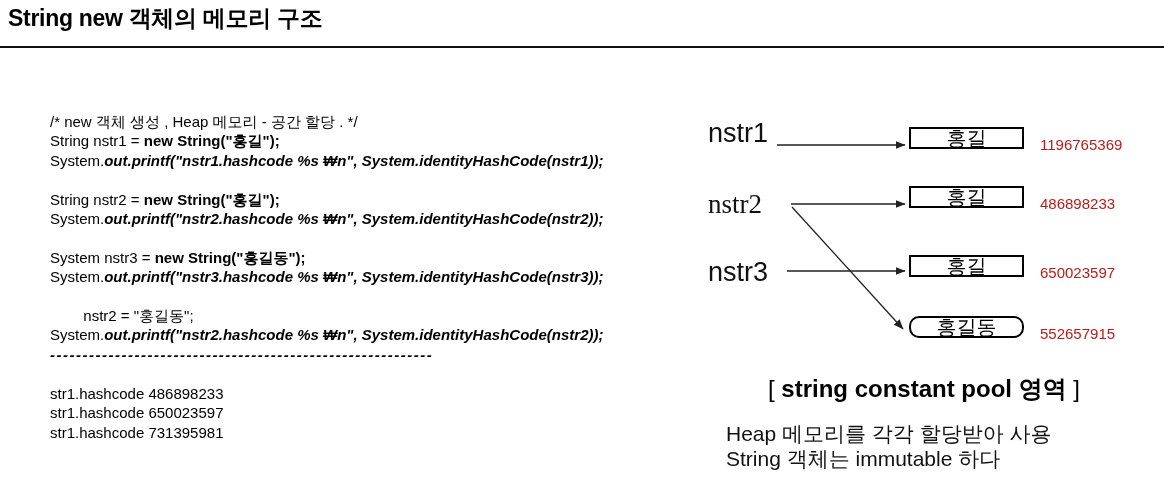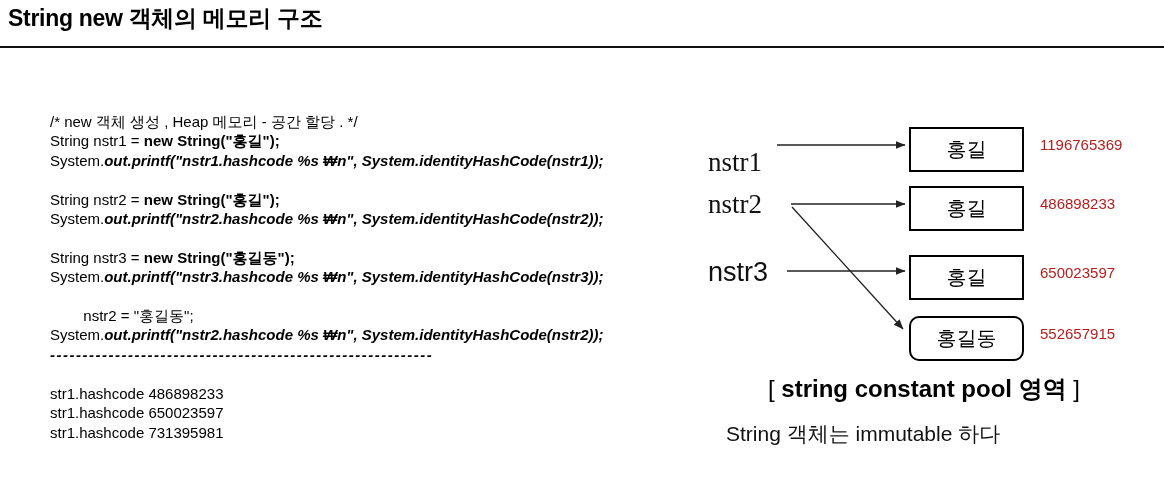--- a/index.html
+++ b/index.html
@@ -10,23 +10,23 @@
   .title-divider { position:absolute; left:0; top:46px; width:1164px; border-top:2px solid #111; }
 
   .code-block { position:absolute; left:50px; top:112px; font-size:15px; line-height:19.4px; }
   .code-line { white-space:pre; }
   .seg-r { font-weight:400; }
   .seg-b { font-weight:700; }
   .seg-bi { font-weight:700; font-style:italic; }
   .seg-d { font-weight:700; font-style:italic; letter-spacing:1.5px; }
 
   .var-label { position:absolute; left:708px; font-size:27px; font-weight:400; color:#111; }
-  .var-1 { top:147px;font-family:Liberation Serif, serif; } .var-2 { top:189px;font-family:Liberation Serif, serif; } .var-3 { top:257px; }
+  .var-1 { top:118px; } .var-2 { top:189px;font-family:Liberation Serif, serif; } .var-3 { top:257px; }
 
-  .mem-box { position:absolute; left:909px; width:115px; height:45px; border:2px solid #000;
+  .mem-box { position:absolute; left:909px; width:115px; height:22px; border:2px solid #000;
              display:flex; align-items:center; justify-content:center; font-size:20px; background:#fff; }
   .box-1 { top:127px; } .box-2 { top:186px; } .box-3 { top:255px; } .box-4 { top:316px;border-radius:10px; }
 
   .hash-value { position:absolute; left:1040px; height:35px; display:flex; align-items:center;
                 font-size:15px; color:#b91c1c; }
   .hash-1 { top:127px; } .hash-2 { top:186px; } .hash-3 { top:255px; } .hash-4 { top:316px; }
 
   .arrows { position:absolute; left:0; top:0; width:1164px; height:493px; pointer-events:none; }
   .arrows line { stroke:#222; stroke-width:1.3; }
 
@@ -45,21 +45,21 @@
   <div class="title-divider"></div>
 
   <div class="code-block">
       <div class="code-line"><span class="seg-r">/* new 객체 생성 , Heap 메모리 - 공간 할당 . */</span></div>
       <div class="code-line"><span class="seg-r">String nstr1 = </span><span class="seg-b">new String("홍길");</span></div>
       <div class="code-line"><span class="seg-r">System.</span><span class="seg-bi">out.printf("nstr1.hashcode %s ₩n", System.identityHashCode(nstr1));</span></div>
       <div class="code-line">&nbsp;</div>
       <div class="code-line"><span class="seg-r">String nstr2 = </span><span class="seg-b">new String("홍길");</span></div>
       <div class="code-line"><span class="seg-r">System.</span><span class="seg-bi">out.printf("nstr2.hashcode %s ₩n", System.identityHashCode(nstr2));</span></div>
       <div class="code-line">&nbsp;</div>
-      <div class="code-line"><span class="seg-r">String nstr3 = </span><span class="seg-b">new String("홍길동");</span></div>
+      <div class="code-line"><span class="seg-r">System nstr3 = </span><span class="seg-b">new String("홍길동");</span></div>
       <div class="code-line"><span class="seg-r">System.</span><span class="seg-bi">out.printf("nstr3.hashcode %s ₩n", System.identityHashCode(nstr3));</span></div>
       <div class="code-line">&nbsp;</div>
       <div class="code-line"><span class="seg-r">        nstr2 = "홍길동";</span></div>
       <div class="code-line"><span class="seg-r">System.</span><span class="seg-bi">out.printf("nstr2.hashcode %s ₩n", System.identityHashCode(nstr2));</span></div>
       <div class="code-line"><span class="seg-d">-----------------------------------------------------------</span></div>
       <div class="code-line">&nbsp;</div>
       <div class="code-line"><span class="seg-r">str1.hashcode 486898233</span></div>
       <div class="code-line"><span class="seg-r">str1.hashcode 650023597</span></div>
       <div class="code-line"><span class="seg-r">str1.hashcode 731395981</span></div>
     </div>
@@ -94,16 +94,17 @@
   </div>
 
   <div class="hash-value hash-1">1196765369</div>
   <div class="hash-value hash-2">486898233</div>
   <div class="hash-value hash-3">650023597</div>
   <div class="hash-value hash-4">552657915</div>
 
   <div class="pool-caption"><span>[ </span><span class="cap-bold">string constant pool 영역</span><span> ]</span></div>
 
   <div class="heap-notes">
+    <div>Heap 메모리를 각각 할당받아 사용</div>
     <div>String 객체는 immutable 하다</div>
   </div>
 
 </div>
 
 </body></html>

